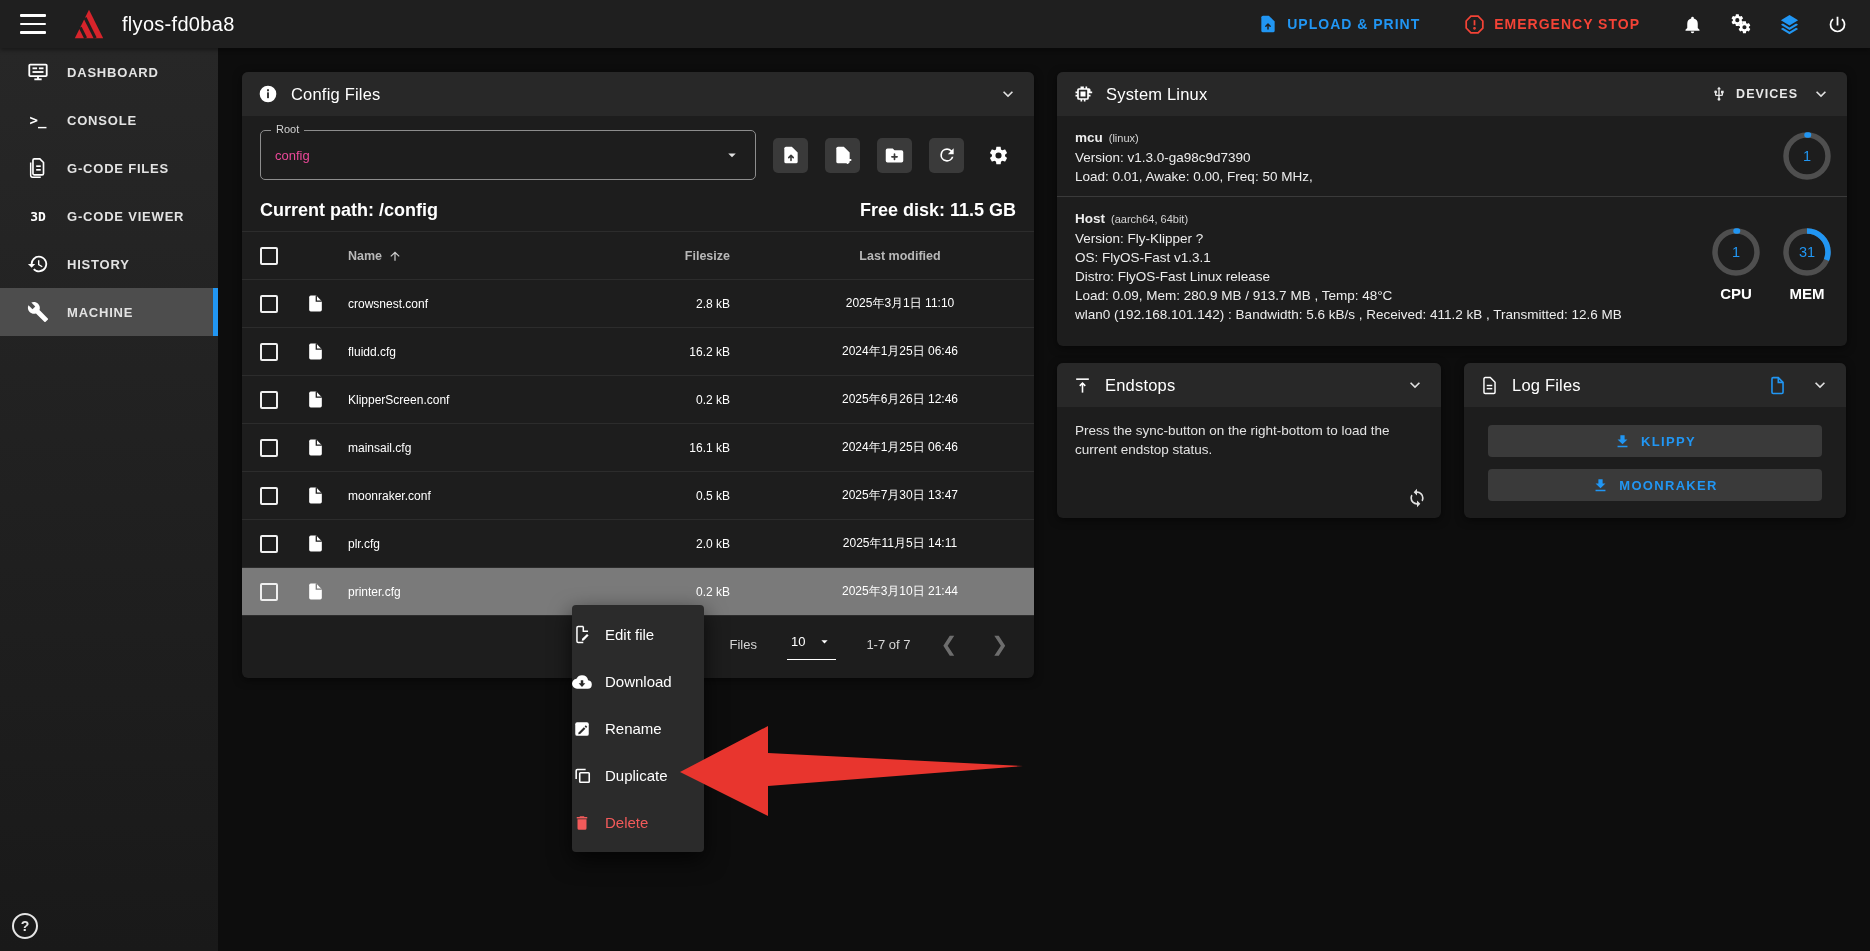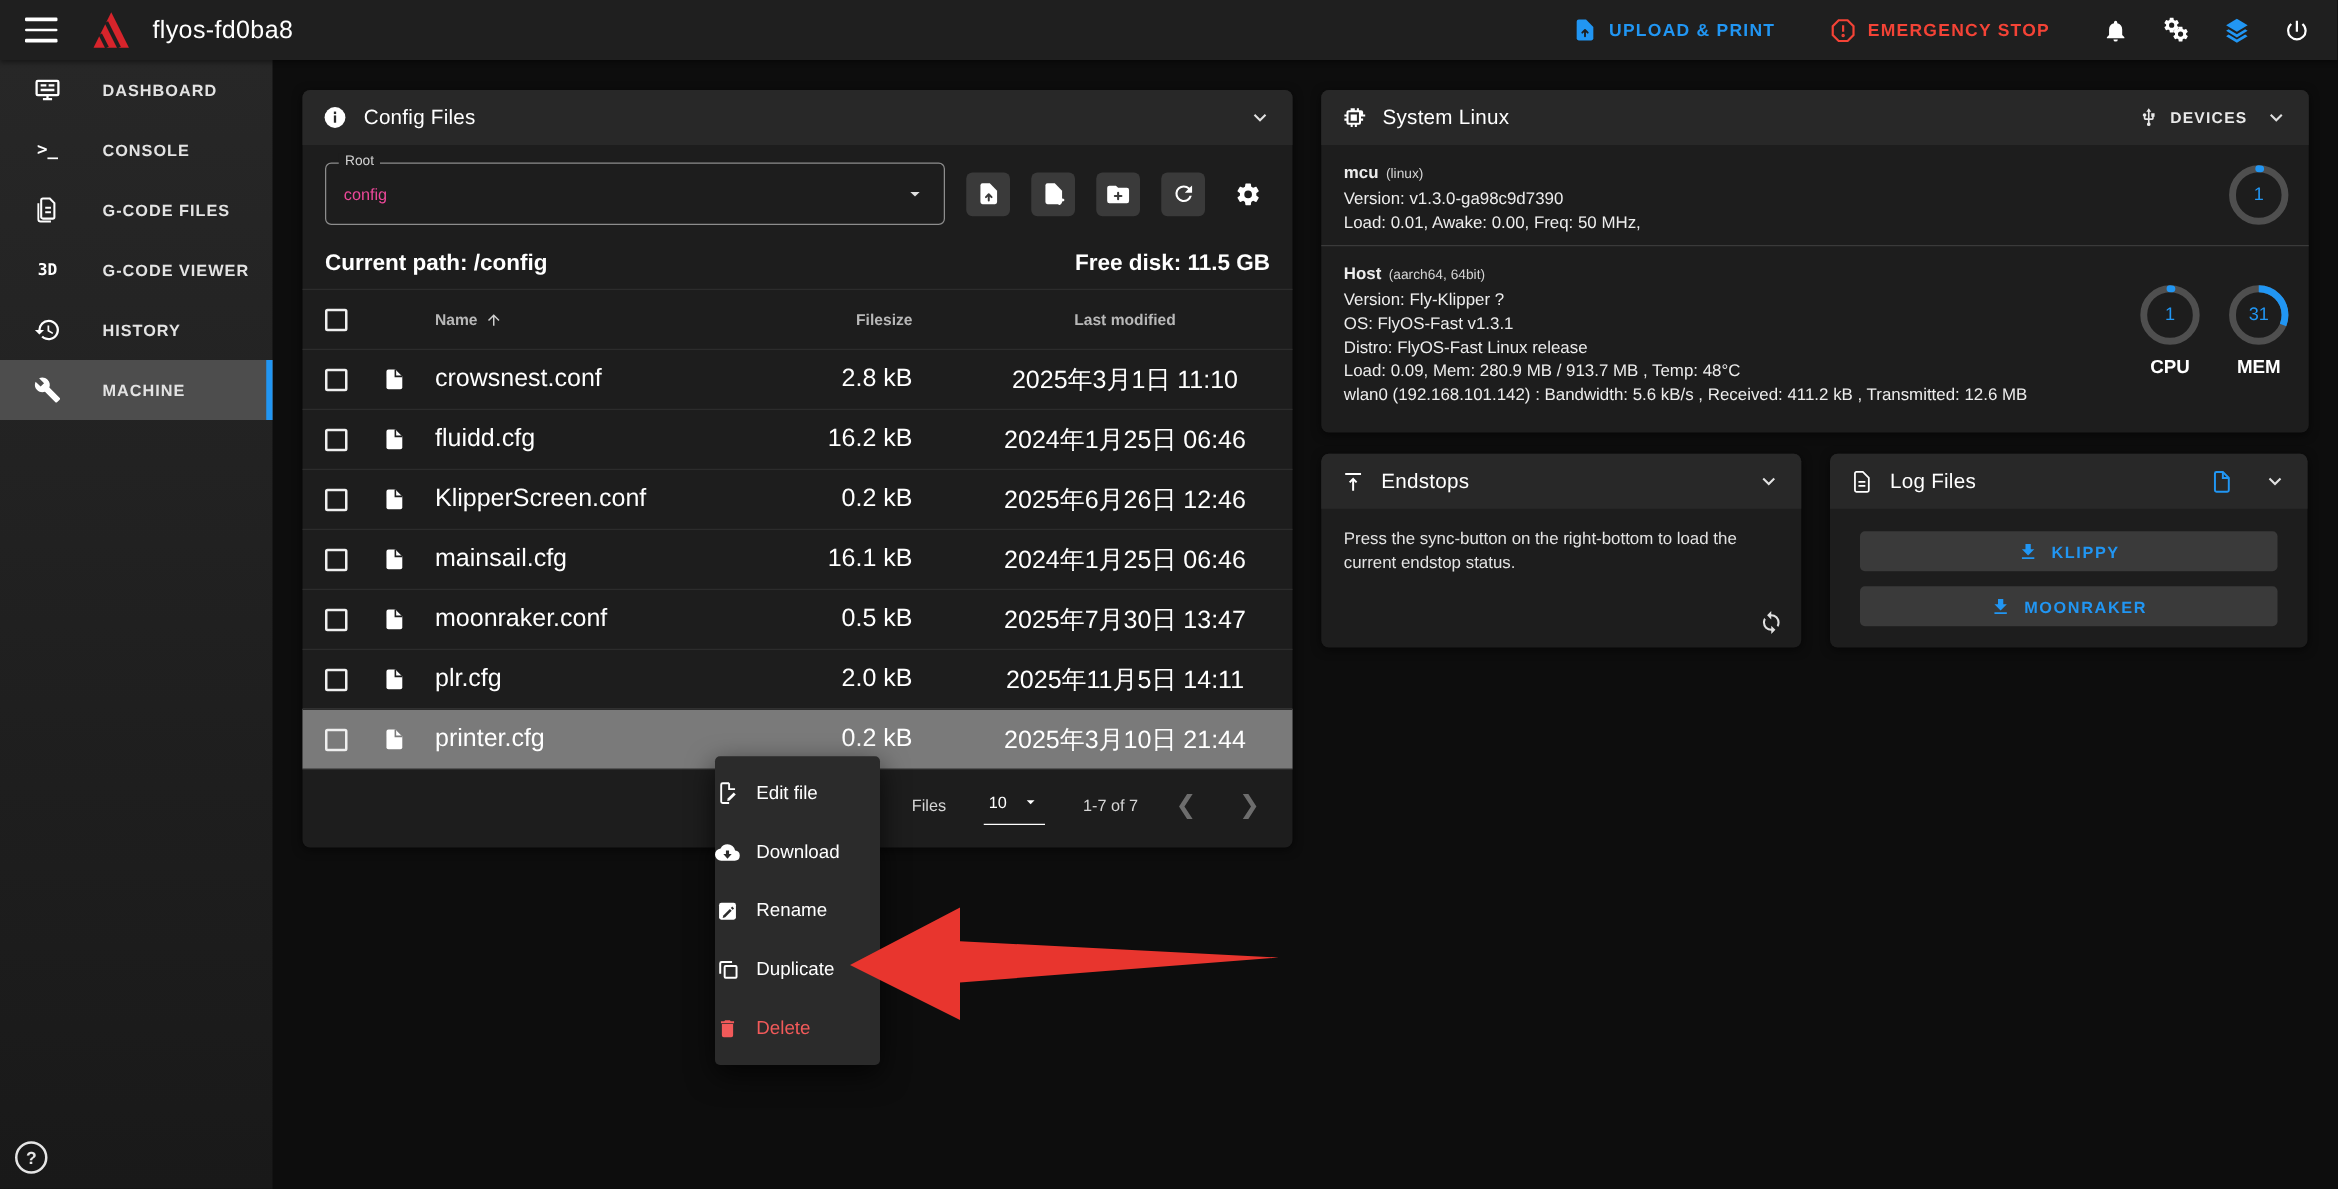--- a/index.html
+++ b/index.html
@@ -14,21 +14,21 @@
   .logo{margin-left:26px}
   .apptitle{margin-left:16px;font-size:20px;font-weight:400;letter-spacing:.3px}
   .tb-right{margin-left:auto;display:flex;align-items:center;gap:26px;margin-right:22px}
   .tb-btn{display:flex;align-items:center;gap:9px;font-size:14px;font-weight:bold;letter-spacing:1px;cursor:pointer}
   .tb-upload{color:#2196f3;margin-right:18px}
   .tb-estop{color:#f44336;margin-right:16px}
   .tb-icon{color:#fff;cursor:pointer}
 
   
   .sidebar{position:absolute;top:48px;left:0;bottom:0;width:218px;background:linear-gradient(180deg,#272727,#191919);z-index:5}
-  .side-item{height:48px;display:flex;align-items:center;gap:31px;padding-left:25px;cursor:pointer;color:#e3e3e3}
+  .side-item{height:48px;display:flex;align-items:center;gap:16px;padding-left:25px;cursor:pointer;color:#e3e3e3}
   .side-item .s-ico{width:26px;display:flex;justify-content:center;color:#fff}
   .side-item .s-label{font-size:13px;font-weight:bold;letter-spacing:.8px}
   .side-item.active{background:#4d4d4d;border-right:5px solid #2196f3}
   .txt-ico{font-family:"DejaVu Sans Mono",monospace;font-weight:bold;font-size:14px;color:#fff}
   .help-btn{position:absolute;left:12px;bottom:12px;width:26px;height:26px;border:2px solid #e5e5e5;border-radius:50%;display:flex;align-items:center;justify-content:center;font-size:14px;font-weight:bold;color:#e5e5e5;cursor:pointer}
 
   
   .content{position:absolute;left:218px;top:48px;right:0;bottom:0}
   .panel{position:absolute;background:#1d1d1d;border-radius:6px;box-shadow:0 2px 8px rgba(0,0,0,.55)}
   .p-head{height:44px;background:#282828;border-radius:6px 6px 0 0;display:flex;align-items:center;gap:13px;padding:0 16px}
@@ -39,21 +39,21 @@
   
   .cfg{left:24px;top:24px;width:792px;height:606px}
   .cf-toolbar{display:flex;align-items:center;padding:14px 18px 4px;gap:17px}
   .root-sel{position:relative;width:497px;height:50px;border:1px solid #8d8d8d;border-radius:5px;display:flex;align-items:center;padding:0 14px;cursor:pointer}
   .root-label{position:absolute;top:-8px;left:10px;background:#1d1d1d;padding:0 5px;font-size:11px;color:#d2d2d2}
   .root-value{font-size:13px;color:#ec4899}
   .root-caret{margin-left:auto;color:#e0e0e0}
   .icon-btn{width:35px;height:35px;border-radius:5px;background:#3a3a3a;display:flex;align-items:center;justify-content:center;color:#fff;cursor:pointer;flex:0 0 auto}
   .icon-btn.plain{background:transparent}
   .path-row{display:flex;justify-content:space-between;align-items:center;padding:16px 18px 10px;font-size:18px;font-weight:bold}
-  .trow{display:flex;align-items:center;height:48px;border-top:1px solid #2c2c2c;padding:0 18px;font-size:20px}
+  .trow{display:flex;align-items:center;height:48px;border-top:1px solid #2c2c2c;padding:0 18px;font-size:12px}
   .thead{color:#b8b8b8;font-size:12.5px;font-weight:bold}
   .col-check{width:46px;display:flex;align-items:center}
   .col-icon{width:42px;display:flex;align-items:center;color:#fff}
   .col-name{flex:1;display:flex;align-items:center;gap:6px}
   .col-size{width:170px;text-align:right;padding-right:54px}
   .col-mod{width:232px;text-align:center}
   .checkbox{width:18px;height:18px;border:2px solid #efefef;border-radius:2px;background:transparent;cursor:pointer}
   .trow.selected{background:#7a7a7a}
   .pagination{display:flex;align-items:center;justify-content:flex-end;height:57px;padding:0 26px;gap:30px;font-size:13px;color:#d6d6d6;border-top:1px solid #2c2c2c}
   .perpage{display:flex;align-items:center;gap:12px;border-bottom:1px solid #fff;padding:6px 4px 10px;cursor:pointer;color:#fff}

